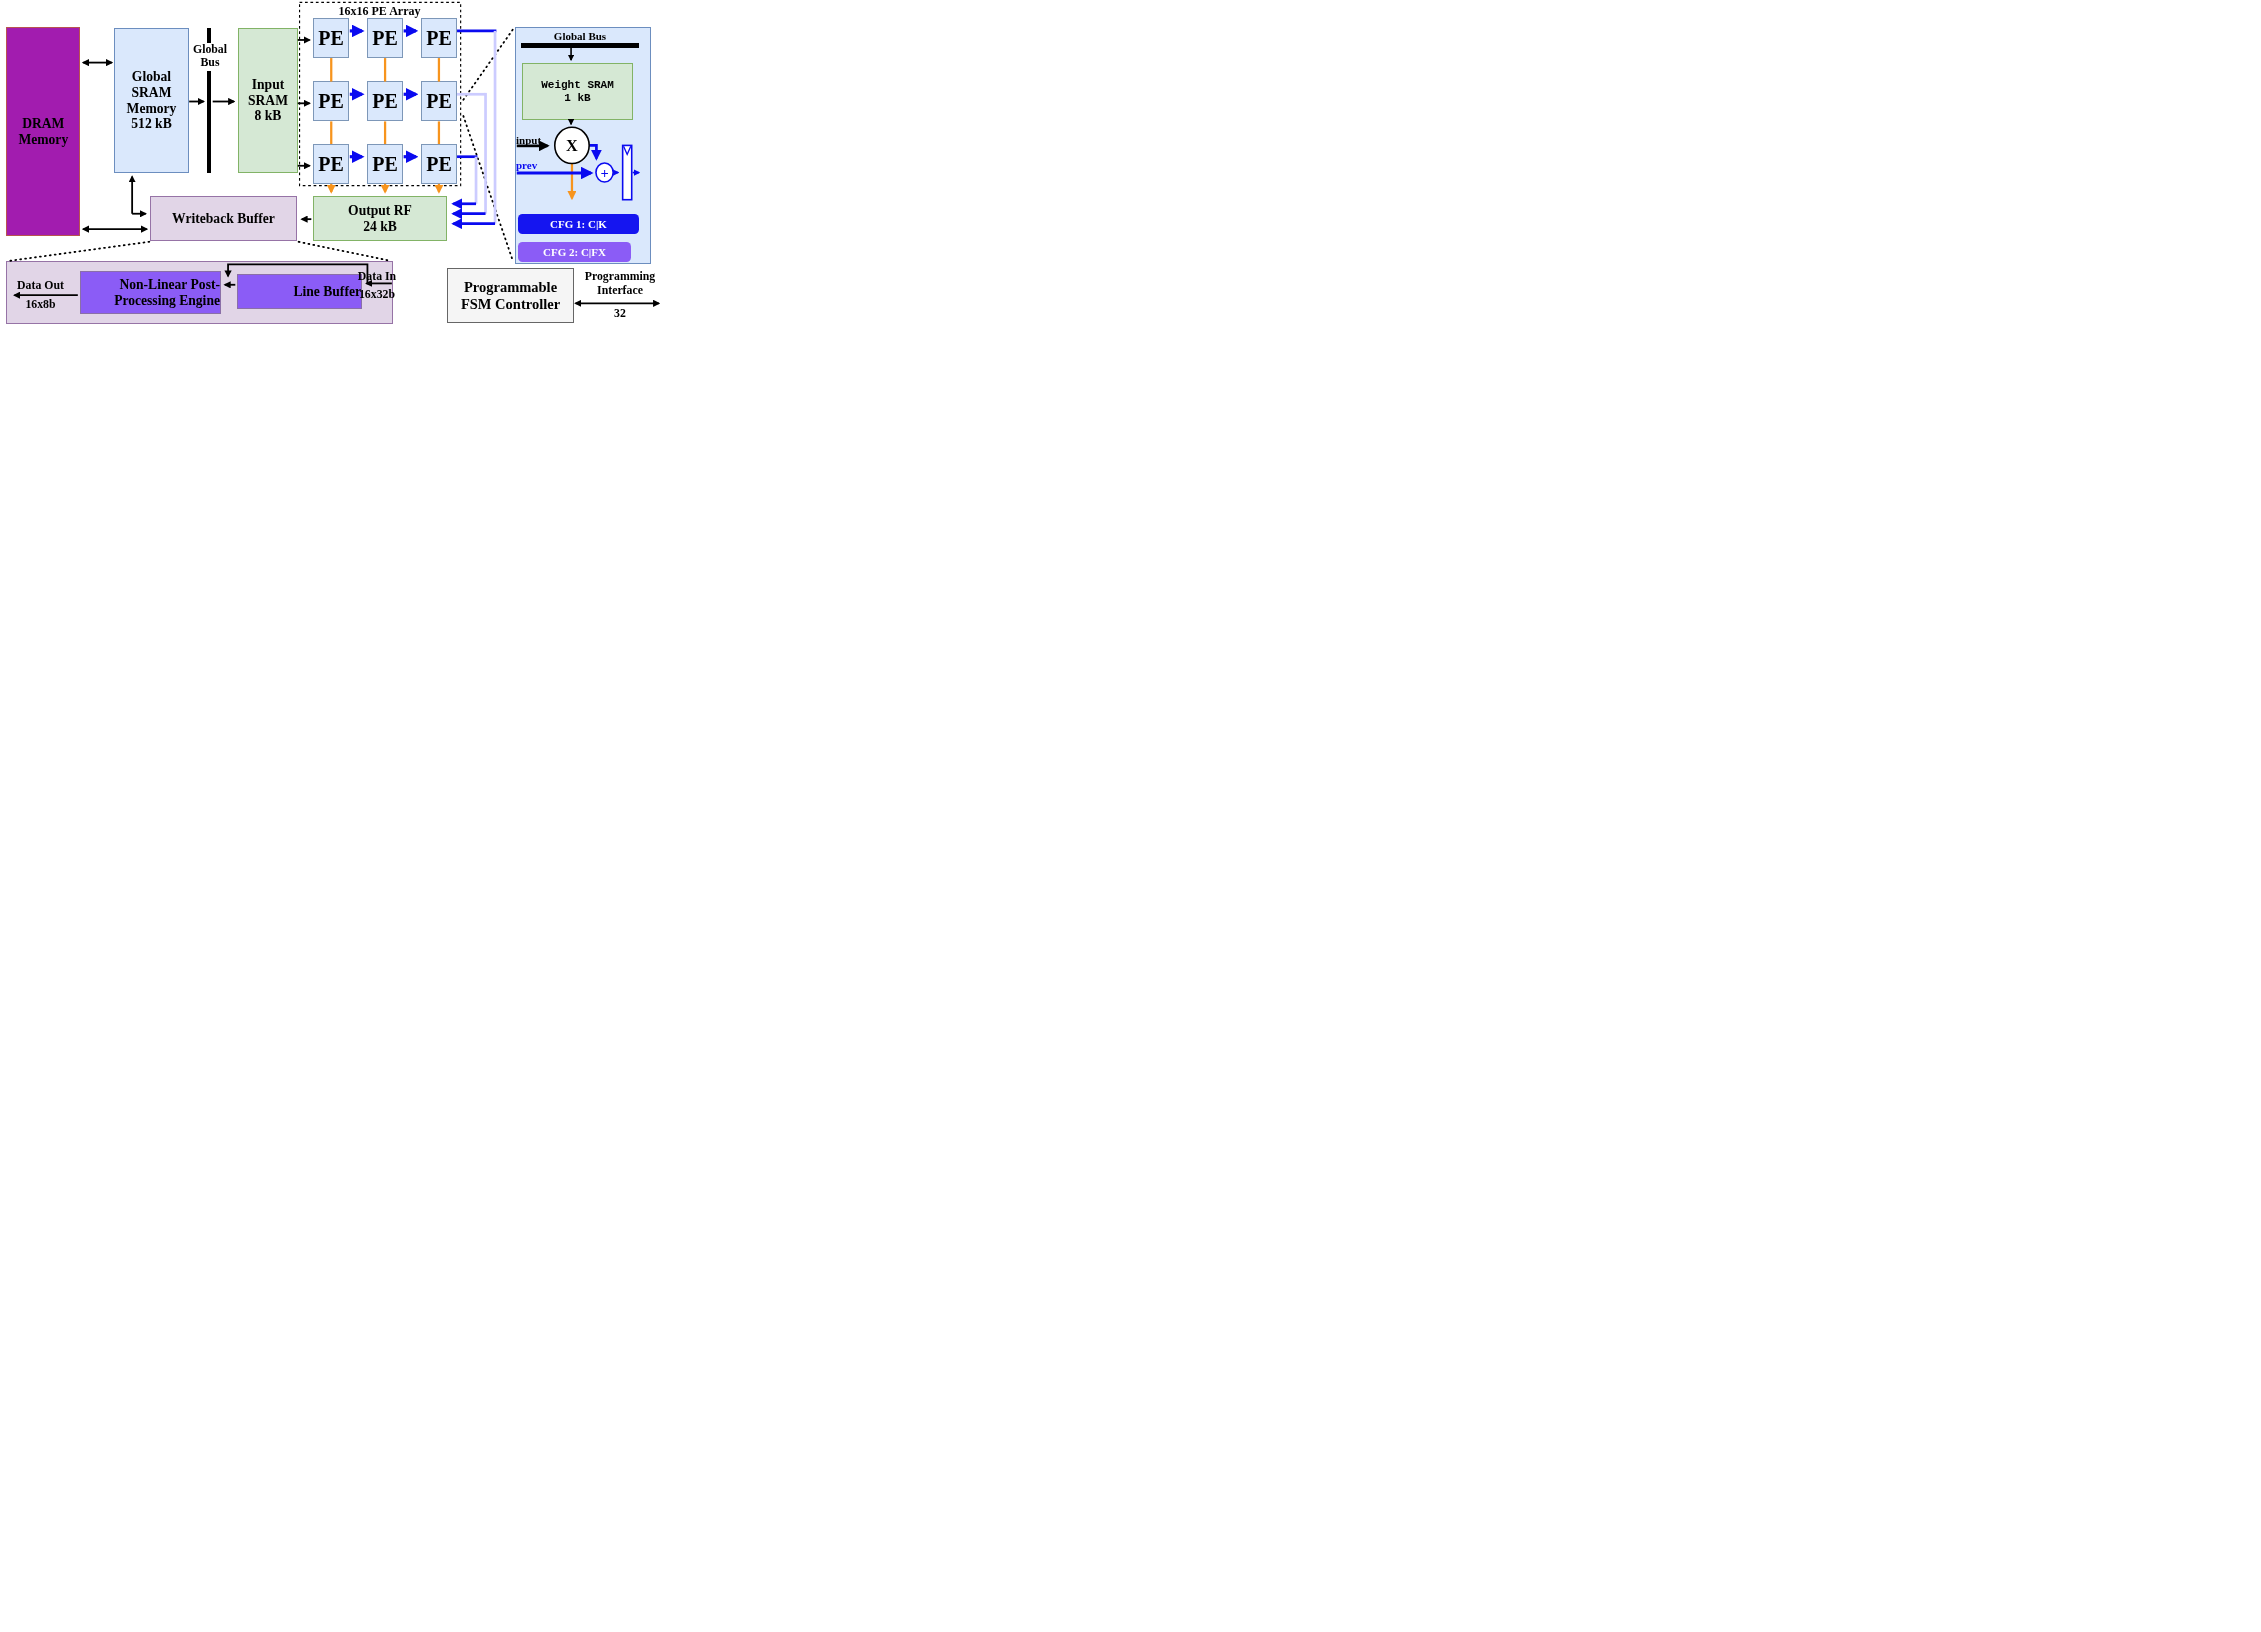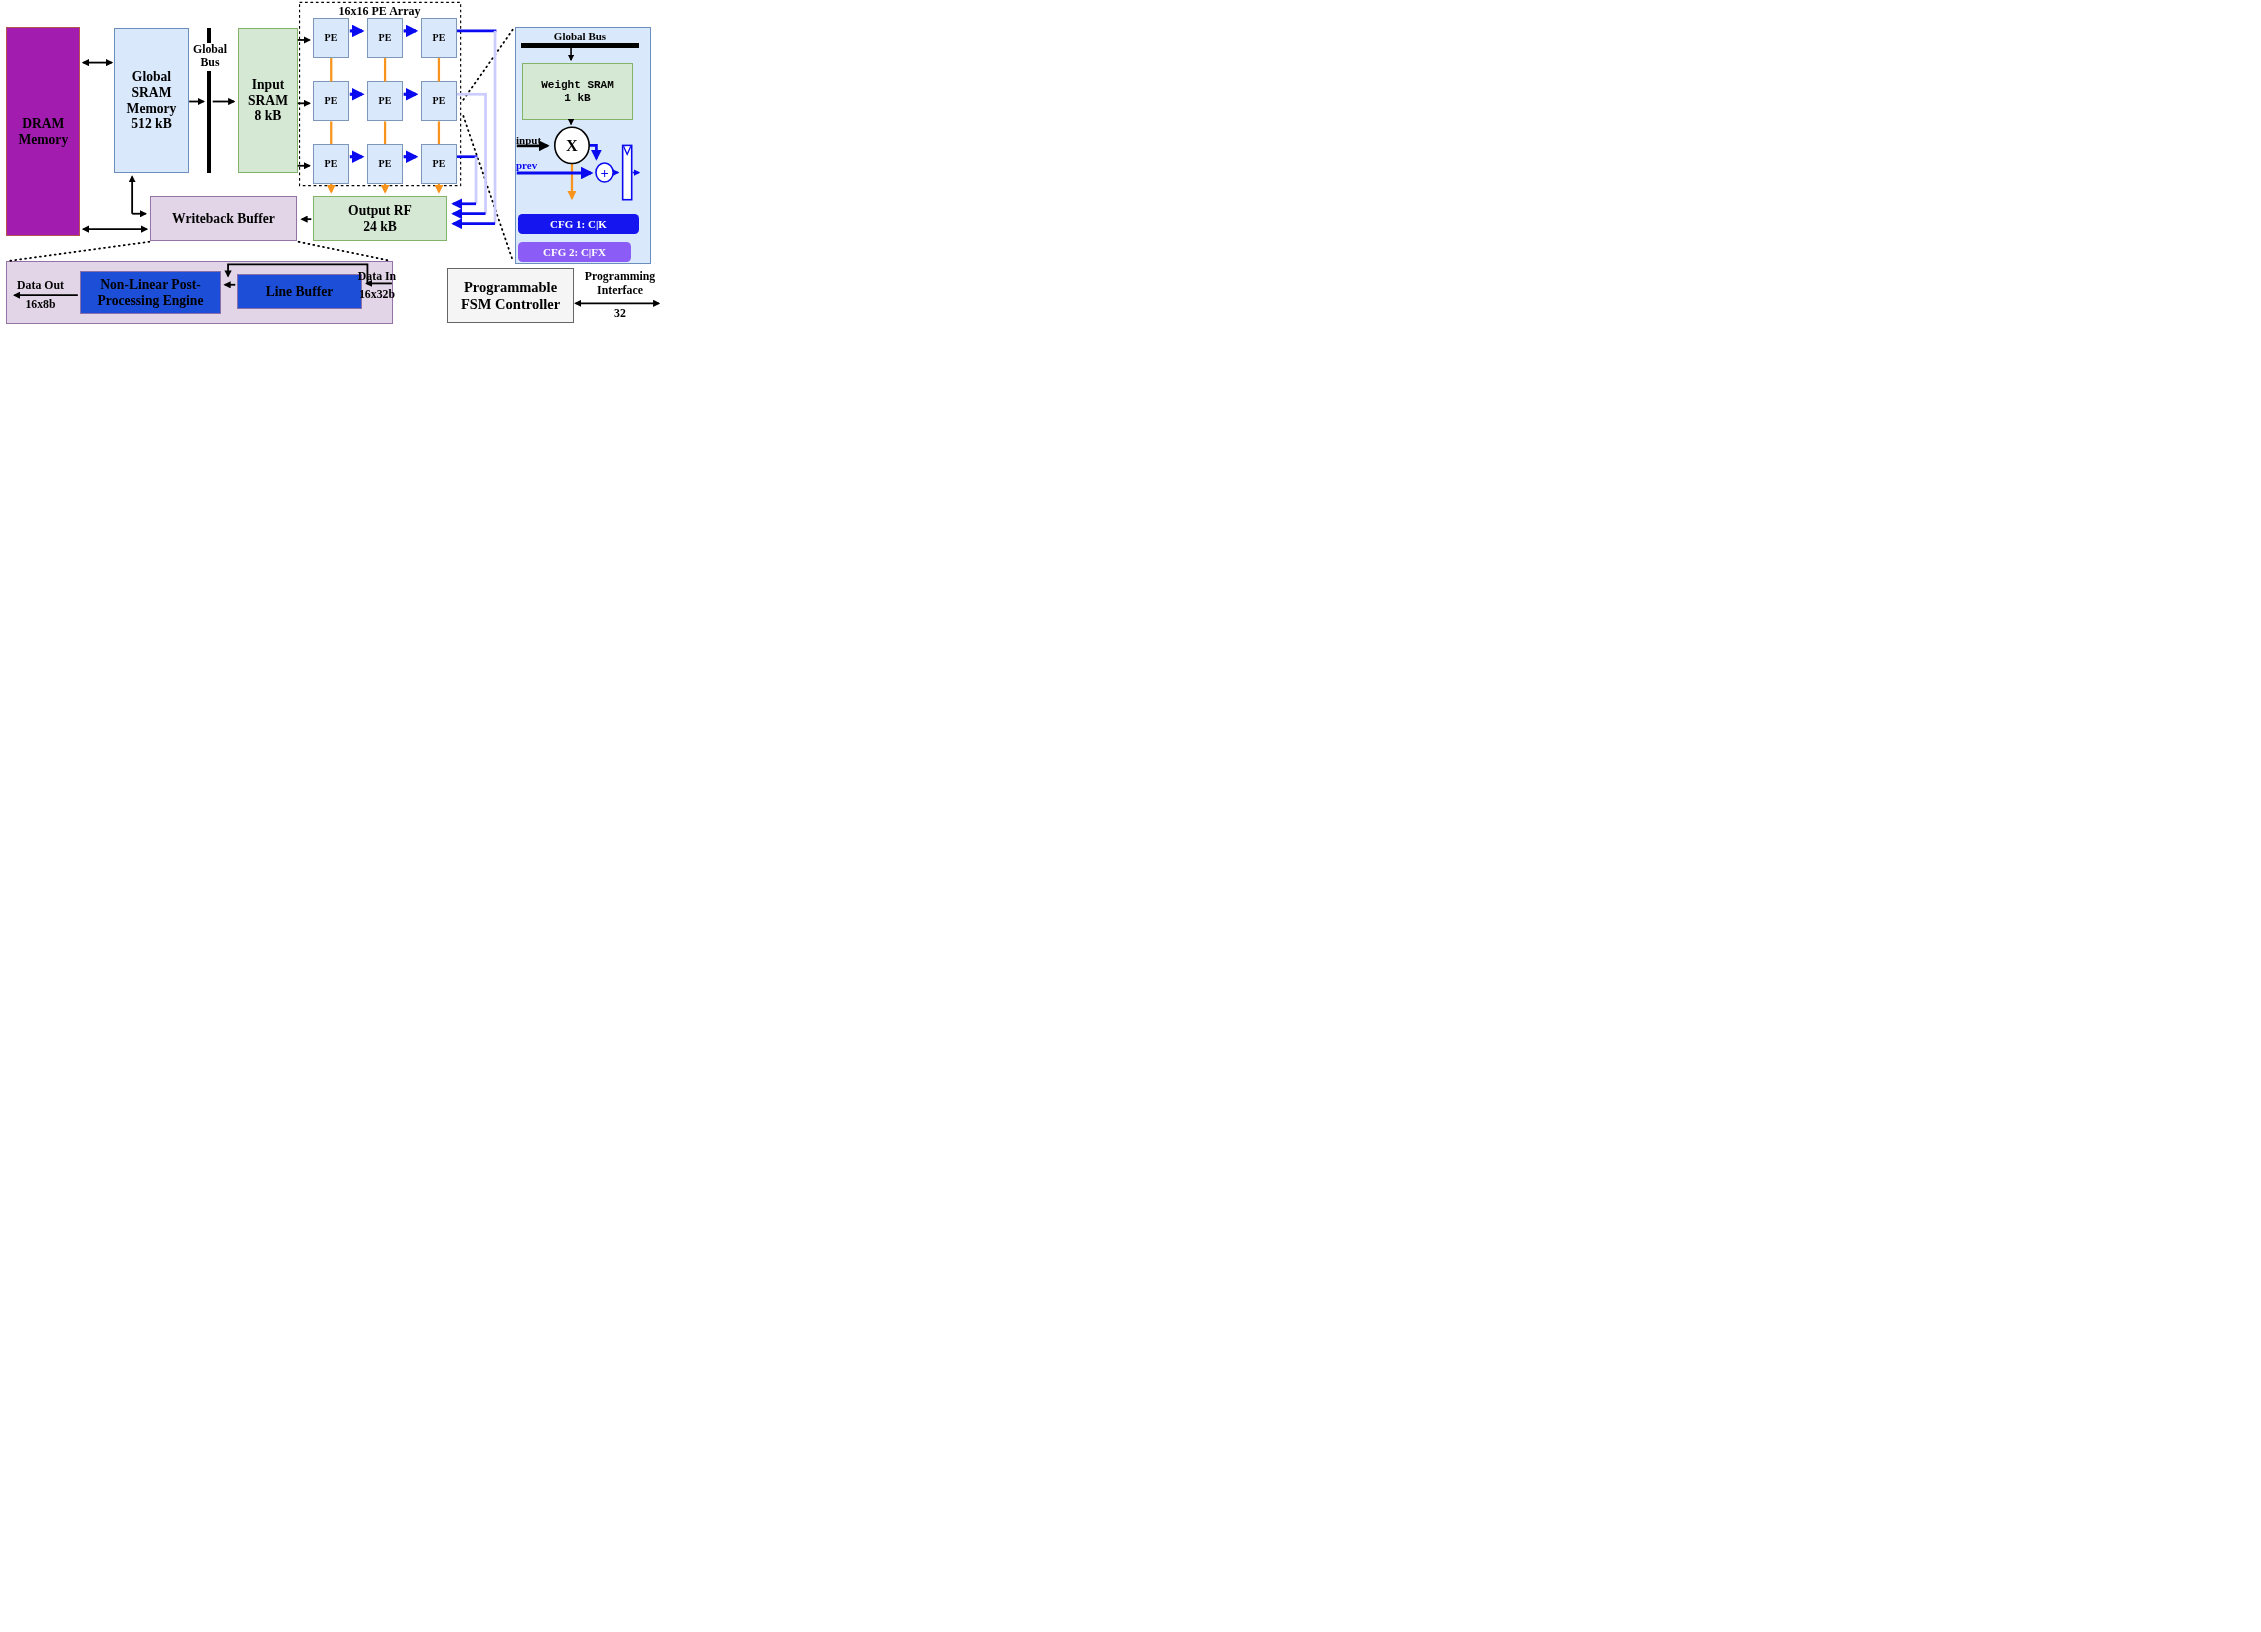--- a/index.html
+++ b/index.html
@@ -8,25 +8,25 @@
     font-family:"Liberation Serif","DejaVu Serif",serif; overflow:hidden;
   }
   .box{position:absolute; box-sizing:border-box; display:flex; flex-direction:column;
        align-items:center; justify-content:center; text-align:center;
        font-weight:bold; color:#000; line-height:1.15;}
   .red    {background:#a21caf; border:1.8px solid #b85450;}
   .blue   {background:#dae8fc; border:1.8px solid #6c8ebf;}
   .blue-thin{background:#dae8fc; border:1.4px solid #7d97b8;}
   .green  {background:#d5e8d4; border:1.8px solid #82b366;}
   .purple {background:#e1d5e7; border:1.8px solid #9673a6;}
-  .dpurple{background:#1d4ed8; border:1.8px solid #8a6fa8;}
+  .dpurple{background:#8b5cf6; border:1.8px solid #8a6fa8;align-items:flex-end;}
   .gray   {background:#f5f5f5; border:1.8px solid #666666; color:#000000;}
   .lbl{position:absolute; font-weight:bold; text-align:center; line-height:1.1; color:#000;}
   .f30{font-size:13.6px;} .f28{font-size:11px;font-family:Liberation Mono, monospace;} .f26{font-size:11.8px;} .f24{font-size:11px;}
-  .f34{font-size:10px;} .f38{font-size:12px;}
+  .f34{font-size:20px;} .f38{font-size:12px;}
   #svg-overlay{position:absolute; left:0; top:0; width:667px; height:327px; pointer-events:none;}
   .cfg-bar{position:absolute; box-sizing:border-box; color:#fff; font-weight:bold; font-size:11px;
        display:flex; align-items:center; justify-content:center; border-radius:4.5px;}
   .busbar{position:absolute; background:#000;}
 </style>
 </head>
 <body>
 
 <div id="canvas">
 

